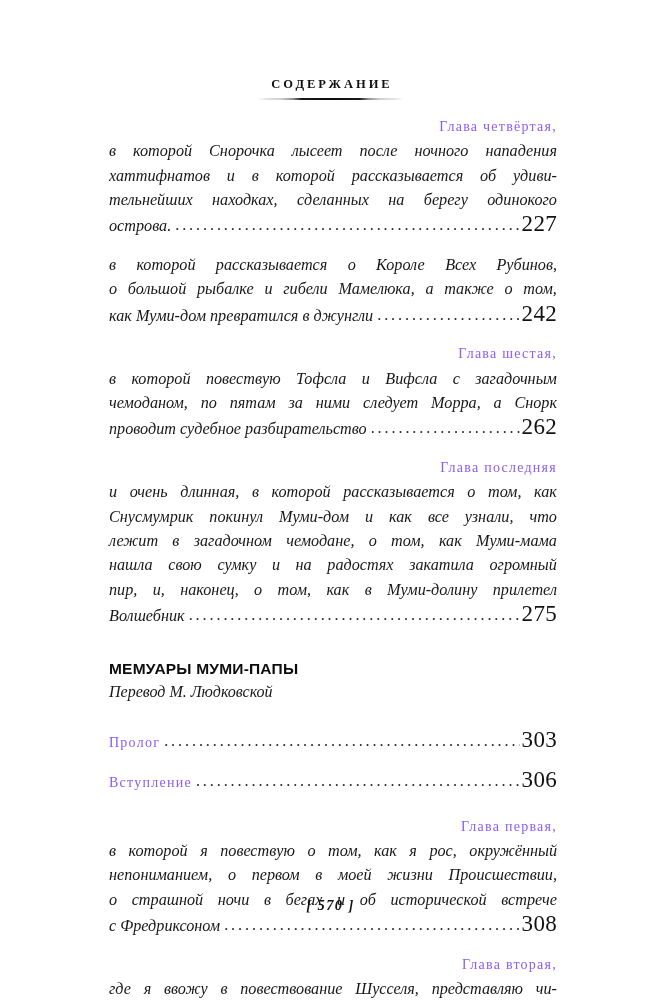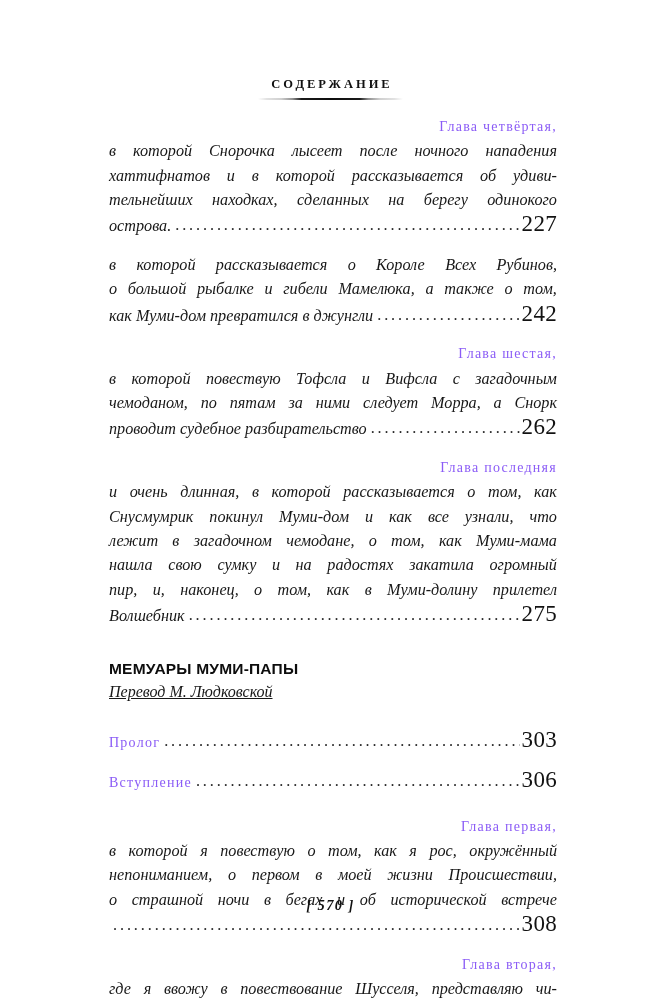--- a/index.html
+++ b/index.html
@@ -141,21 +141,20 @@
     letter-spacing: 0.2px;
     color: #0d0d0d;
     line-height: 21px;
   }
   .section-translator {
     font-style: italic;
     font-size: 16px;
     line-height: 24px;
     color: #171717;
     margin-top: 1px;
-    text-decoration: underline;
   }
 
   
   .simple-entry {
     margin-bottom: 12px;
   }
   .simple-entry .entry-title {
     letter-spacing: 1.25px;
   }
 
@@ -433,20 +432,21 @@
                 <span>ночи</span>
                 <span>в</span>
                 <span>бегах</span>
                 <span>и</span>
                 <span>об</span>
                 <span>исторической</span>
                 <span>встрече</span>
               </div>
             </div>
             <div class="line">
+              <span class="line-text">с Фредриксоном</span>
               <span class="leader">..........................................................................................</span>
               <span class="pageno">308</span>
             </div>
           </div>
         </div>
         <div class="entry">
           <div class="entry-title">Глава вторая,</div>
           <div class="entry-body">
             <div class="line">
               <div class="line-text justify">

